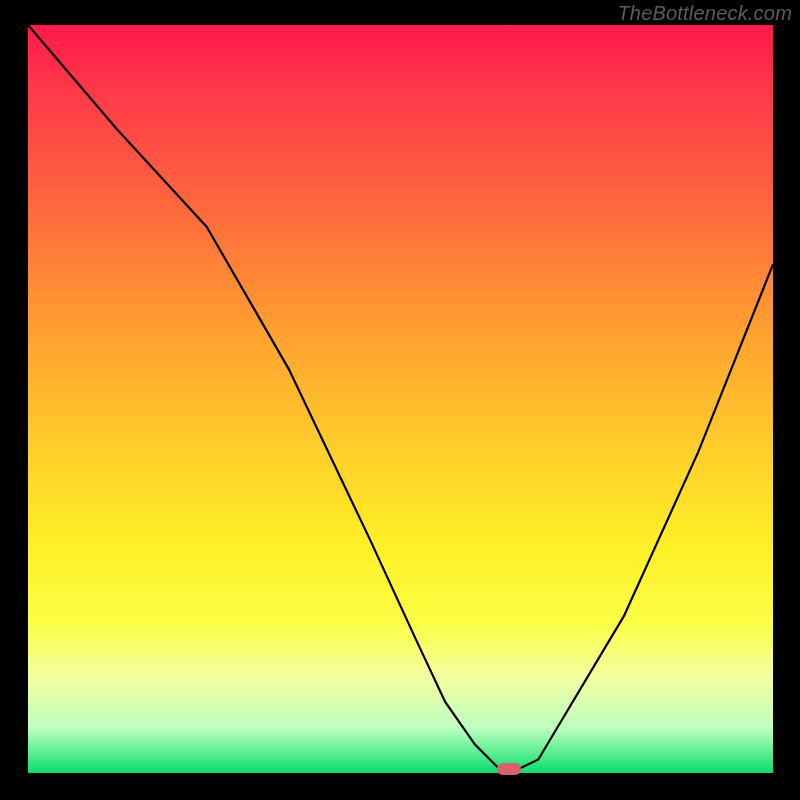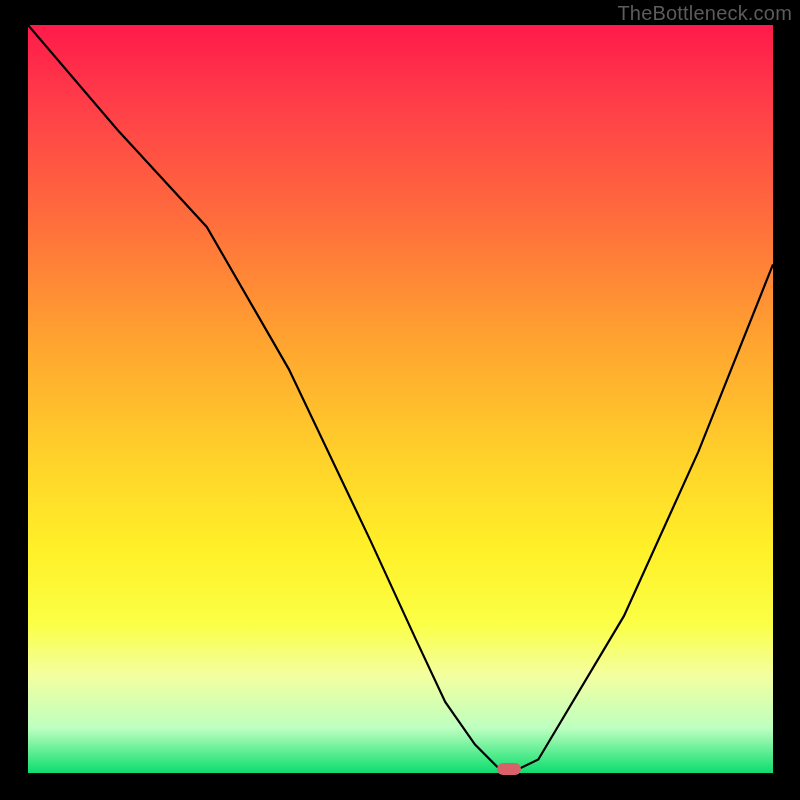--- a/index.html
+++ b/index.html
@@ -8,20 +8,21 @@
     width: 800px;
     height: 800px;
     background: #000;
     font-family: Arial, Helvetica, sans-serif;
     overflow: hidden;
   }
   .container {
     position: relative;
     width: 800px;
     height: 632px;
+    font-style: italic;
   }
   .watermark {
     position: absolute;
     top: 2px;
     right: 8px;
     color: #5c5c5c;
     font-size: 20px;
     font-weight: 500;
     letter-spacing: 0.2px;
     z-index: 20;

